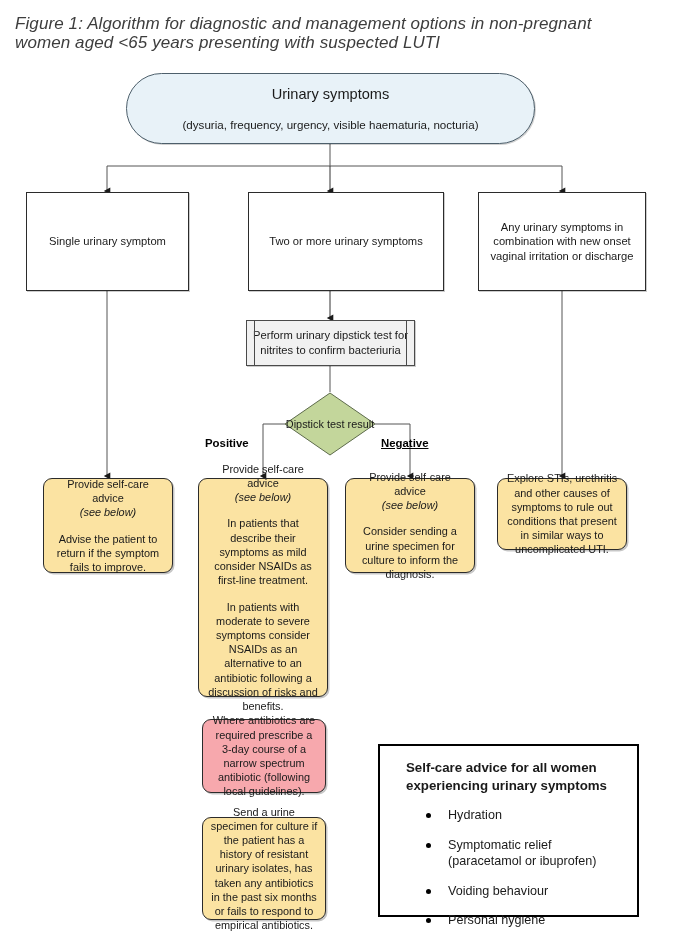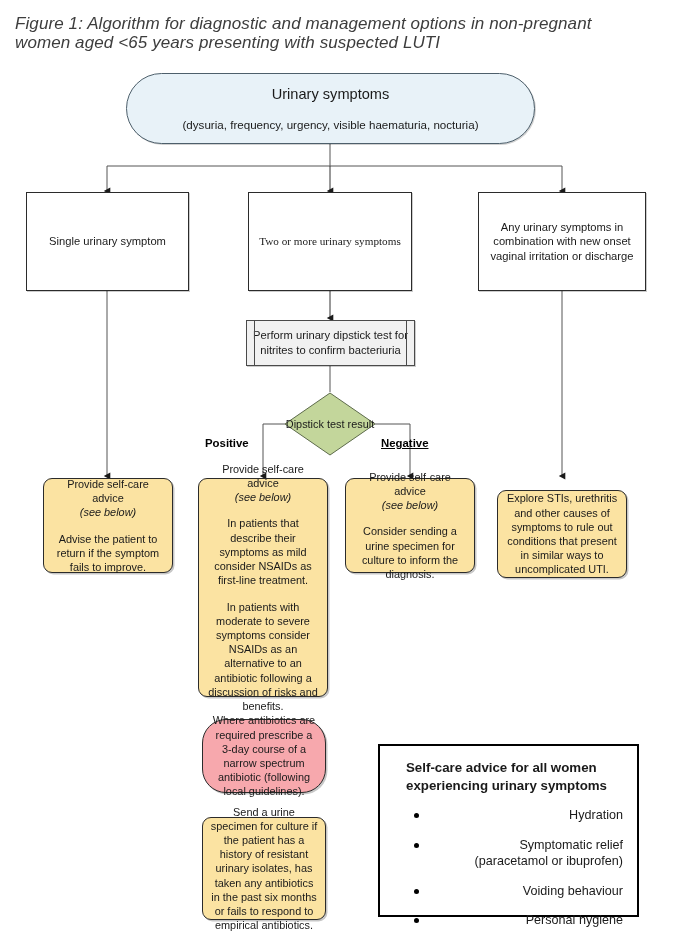--- a/index.html
+++ b/index.html
@@ -100,21 +100,21 @@
   
   .card {
     border-radius: 9px;
     border: 1px solid #2b2b2b;
     box-shadow: 1.5px 1.5px 0 rgba(0,0,0,0.22);
     font-size: 10.9px;
     line-height: 14.2px;
     padding: 6px 7px;
   }
   .card.yellow { background: #fbe3a2; }
-  .card.pink   { background: #f7a8ad; border-radius: 24px; }
+  .card.pink   { background: #f7a8ad; }
   .card .em { font-style: italic; }
 
   
   .diamond-wrap { position: absolute; }
   .diamond-wrap svg { position: absolute; left: 0; top: 0; }
   .diamond-label {
     position: absolute;
     left: 0; top: 0;
     width: 100%; height: 100%;
     display: flex;
@@ -142,24 +142,23 @@
     border: 2px solid #000000;
     padding: 13px 14px 10px 26px;
   }
   #legend .legend-title {
     font-size: 13.3px;
     font-weight: bold;
     line-height: 17.5px;
     margin: 0 0 13px 0;
   }
   #legend ul {
-    margin: 0;
+    margin: 12px;
     padding: 0;
     list-style: none;
-    text-align: right;
   }
   #legend li {
     position: relative;
     padding-left: 30px;
     font-size: 12.6px;
     line-height: 16.5px;
     margin-bottom: 13px;
   }
   #legend li:last-child { margin-bottom: 0; }
   #legend li .bullet {
@@ -209,21 +208,21 @@
 
 <div class="node stadium" style="left:126px; top:73px; width:409px; height:71px;">
   <span class="t1">Urinary symptoms</span>
   <span class="t2">(dysuria, frequency, urgency, visible haematuria, nocturia)</span>
 </div>
 
 <div class="node process" style="left:26px; top:192px; width:163px; height:99px;">
   <p>Single urinary symptom</p>
 </div>
 
-<div class="node process" style="left:248px; top:192px; width:164px; height:99px;font-family:Liberation Serif, serif;">
+<div class="node process" style="left:248px; top:192px; width:196px; height:99px;">
   <p>Two or more urinary symptoms</p>
 </div>
 
 <div class="node process" style="left:478px; top:192px; width:168px; height:99px;">
   <p>Any urinary symptoms in combination with new onset vaginal irritation or discharge</p>
 </div>
 
 <div class="node predefined" style="left:246px; top:320px; width:169px; height:46px;">
   <p>Perform urinary dipstick test for nitrites to confirm bacteriuria</p>
 </div>
@@ -256,21 +255,21 @@
 </div>
 
 <div class="node card yellow" style="left:345px; top:478px; width:130px; height:95px;">
   <p>
     <span>Provide self-care advice</span><br>
     <span class="em">(see below)</span>
   </p>
   <p>Consider sending a urine specimen for culture to inform the diagnosis.</p>
 </div>
 
-<div class="node card yellow" style="left:497px; top:478px; width:130px; height:88px;margin-top:12px;">
+<div class="node card yellow" style="left:497px; top:478px; width:130px; height:72px;">
   <p>Explore STIs, urethritis and other causes of symptoms to rule out conditions that present in similar ways to uncomplicated UTI.</p>
 </div>
 
 <div class="node card pink" style="left:202px; top:719px; width:124px; height:74px;">
   <p>Where antibiotics are required prescribe a 3-day course of a narrow spectrum antibiotic (following local guidelines).</p>
 </div>
 
 <div class="node card yellow" style="left:202px; top:817px; width:124px; height:103px;">
   <p>Send a urine specimen for culture if the patient has a history of resistant urinary isolates, has taken any antibiotics in the past six months or fails to respond to empirical antibiotics.</p>
 </div>

